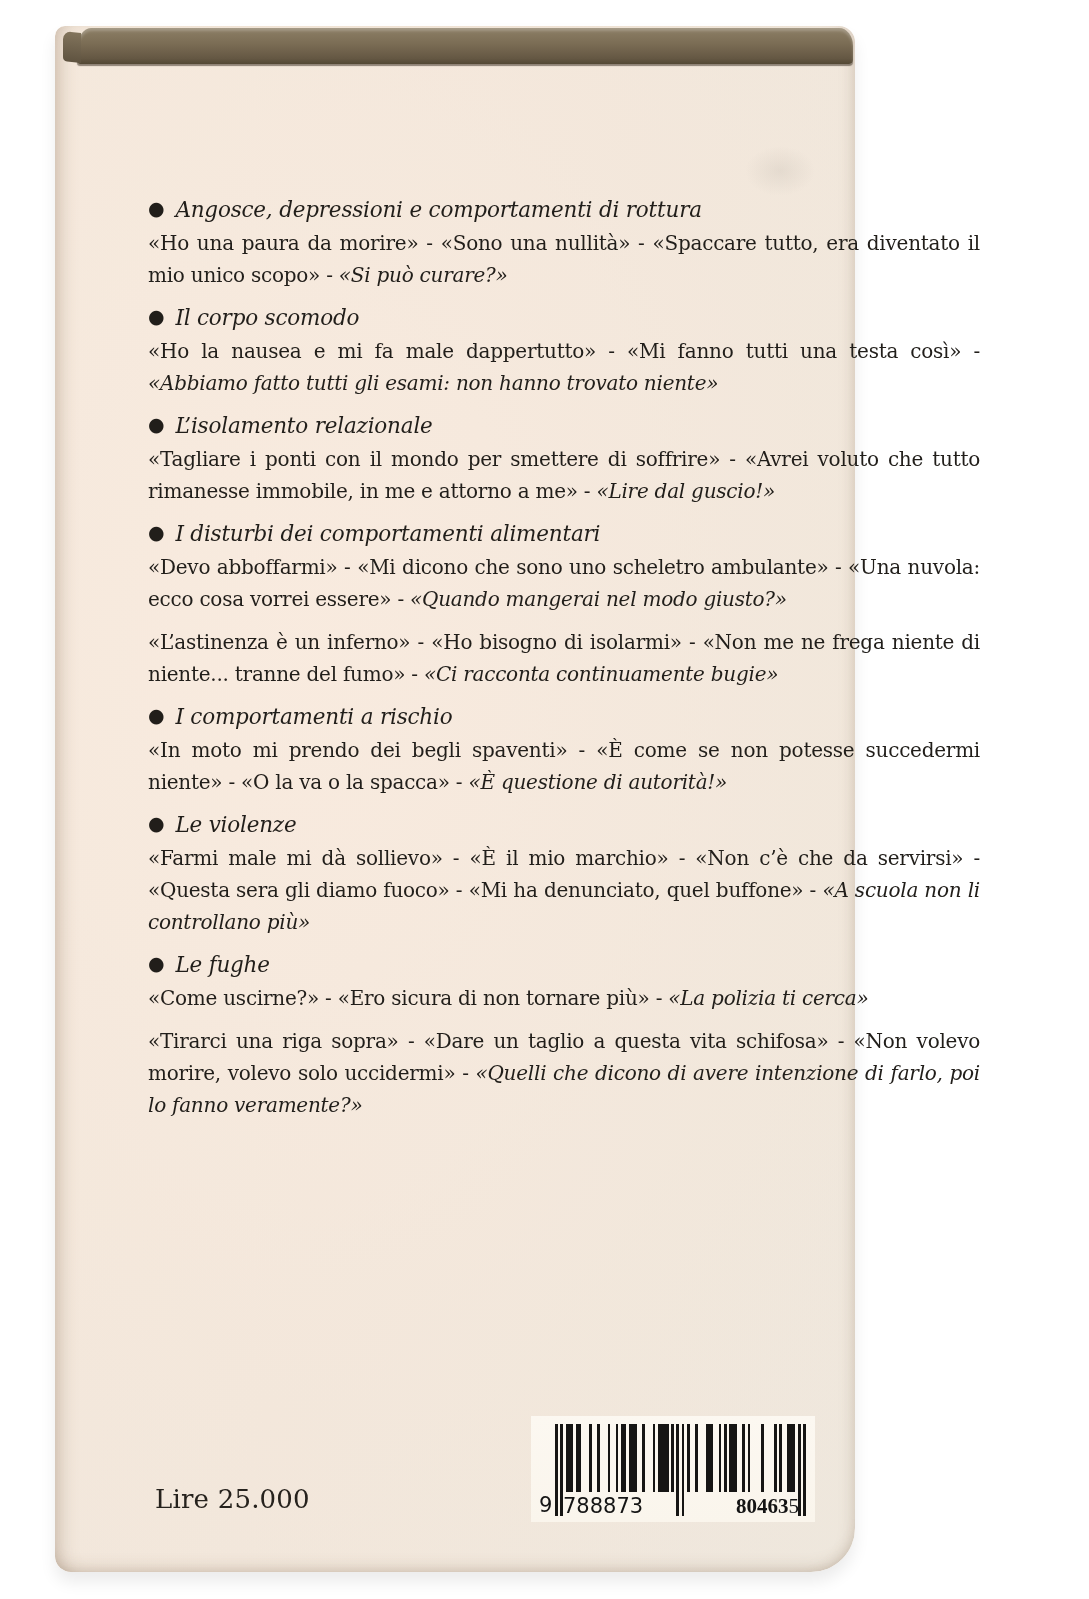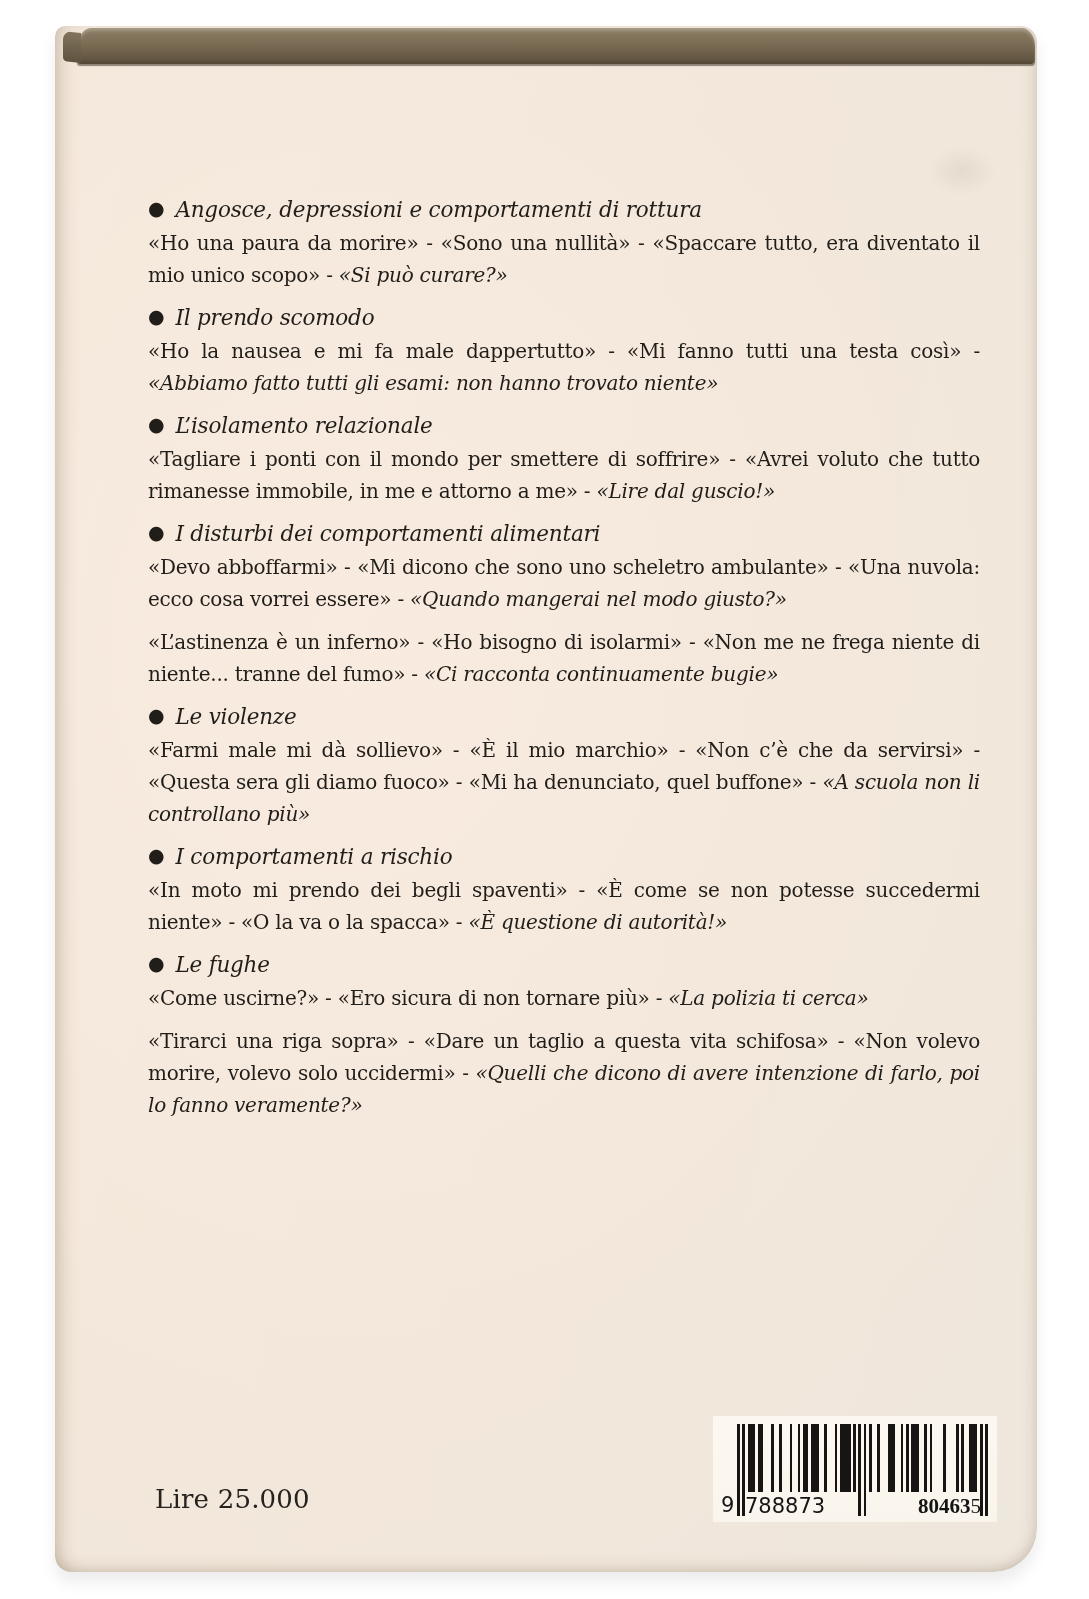--- a/index.html
+++ b/index.html
@@ -4,21 +4,21 @@
 <style>
   html,body{margin:0;padding:0;}
   body{
     width:1089px;height:1599px;
     background:#ffffff;
     font-family:"DejaVu Serif", serif;
     position:relative;
     overflow:hidden;
   }
   .book{
-    position:absolute;left:55px;top:26px;width:982px;height:1546px;
+    position:absolute;left:55px;top:26px;width:800px;height:1546px;
     background:
       radial-gradient(120% 90% at 30% 40%, rgba(249,235,223,.9) 0%, rgba(243,231,219,.6) 55%, rgba(236,230,221,.55) 100%),
       linear-gradient(102deg,#f6eadd 0%,#f3e7db 45%,#eee8dd 100%);
     border-radius:10px 16px 44px 16px;
     box-shadow:
       inset 16px 0 20px -14px rgba(120,95,70,.38),
       inset -12px 0 16px -12px rgba(120,95,70,.28),
       inset 0 -14px 18px -14px rgba(120,95,70,.32),
       0 10px 16px rgba(0,0,0,.08);
   }
@@ -97,41 +97,41 @@
 <div class="book">
   <div class="top-edge"></div>
   <div class="smudge"></div>
 
   <div class="sections" id="sections">
       <div class="section">
         <div class="hdr"><span class="bullet">●</span><span>Angosce, depressioni e comportamenti di rottura</span></div>
         <p class="body"><span>«Ho una paura da morire» - «Sono una nullità» - «Spaccare tutto, era diventato il mio unico scopo» - </span><i>«Si può curare?»</i></p>
       </div>
       <div class="section">
-        <div class="hdr"><span class="bullet">●</span><span>Il prendo scomodo</span></div>
+        <div class="hdr"><span class="bullet">●</span><span>Il corpo scomodo</span></div>
         <p class="body"><span>«Ho la nausea e mi fa male dappertutto» - «Mi fanno tutti una testa così» - </span><i>«Abbiamo fatto tutti gli esami: non hanno trovato niente»</i></p>
       </div>
       <div class="section">
         <div class="hdr"><span class="bullet">●</span><span>L’isolamento relazionale</span></div>
         <p class="body"><span>«Tagliare i ponti con il mondo per smettere di soffrire» - «Avrei voluto che tutto rimanesse immobile, in me e attorno a me» - </span><i>«Lire dal guscio!»</i></p>
       </div>
       <div class="section">
         <div class="hdr"><span class="bullet">●</span><span>I disturbi dei comportamenti alimentari</span></div>
         <p class="body"><span>«Devo abboffarmi» - «Mi dicono che sono uno scheletro ambulante» - «Una nuvola: ecco cosa vorrei essere» - </span><i>«Quando mangerai nel modo giusto?»</i></p>
       </div>
       <div class="section">
         <p class="body"><span>«L’astinenza è un inferno» - «Ho bisogno di isolarmi» - «Non me ne frega niente di niente... tranne del fumo» - </span><i>«Ci racconta continuamente bugie»</i></p>
       </div>
       <div class="section">
+        <div class="hdr"><span class="bullet">●</span><span>I comportamenti a rischio</span></div>
+        <p class="body"><span>«In moto mi prendo dei begli spaventi» - «È come se non potesse succedermi niente» - «O la va o la spacca» - </span><i>«È questione di autorità!»</i></p>
+      </div>
+      <div class="section">
         <div class="hdr"><span class="bullet">●</span><span>Le violenze</span></div>
         <p class="body"><span>«Farmi male mi dà sollievo» - «È il mio marchio» - «Non c’è che da servirsi» - «Questa sera gli diamo fuoco» - «Mi ha denunciato, quel buffone» - </span><i>«A scuola non li controllano più»</i></p>
-      </div>
-      <div class="section">
-        <div class="hdr"><span class="bullet">●</span><span>I comportamenti a rischio</span></div>
-        <p class="body"><span>«In moto mi prendo dei begli spaventi» - «È come se non potesse succedermi niente» - «O la va o la spacca» - </span><i>«È questione di autorità!»</i></p>
       </div>
       <div class="section">
         <div class="hdr"><span class="bullet">●</span><span>Le fughe</span></div>
         <p class="body"><span>«Come uscirne?» - «Ero sicura di non tornare più» - </span><i>«La polizia ti cerca»</i></p>
       </div>
       <div class="section">
         <p class="body"><span>«Tirarci una riga sopra» - «Dare un taglio a questa vita schifosa» - «Non volevo morire, volevo solo uccidermi» - </span><i>«Quelli che dicono di avere intenzione di farlo, poi lo fanno veramente?»</i></p>
       </div>
     </div>
 

